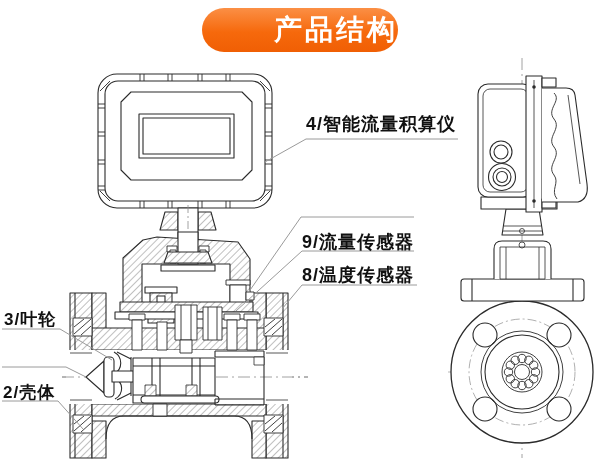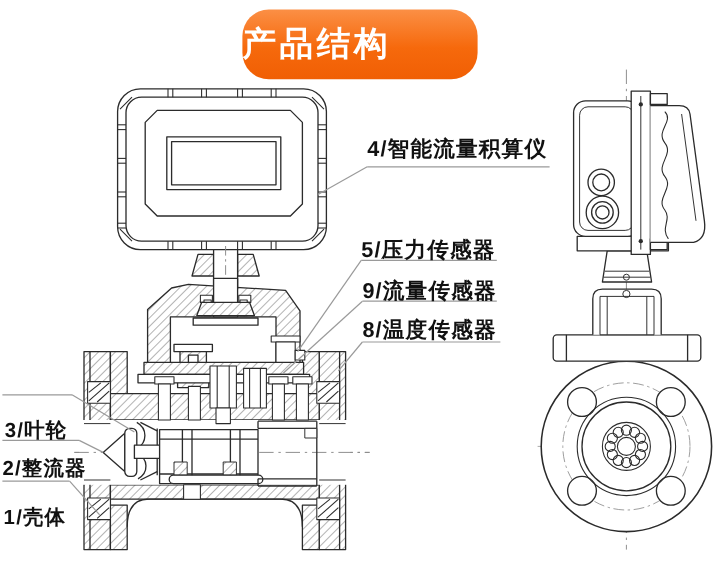--- a/index.html
+++ b/index.html
@@ -1,25 +1,25 @@
 <!DOCTYPE html>
 <html><head>
 <meta charset="utf-8">
 <style>
   html,body{margin:0;padding:0;background:#fff;}
   #stage{position:relative;width:600px;height:469px;background:#fff;overflow:hidden;
          font-family:"Liberation Sans", sans-serif;}
   #diagram{position:absolute;left:0;top:0;}
-  .banner{position:absolute;left:202px;top:8px;width:196px;height:58px;border-radius:22px;
+  .banner{position:absolute;left:202px;top:8px;width:196px;height:44px;border-radius:22px;
           background:linear-gradient(180deg,#fb8f45 0%,#f6690c 55%,#f05f04 100%);
           color:#fff;font-size:28px;font-weight:bold;letter-spacing:3px;
-          display:flex;align-items:center;justify-content:flex-start;}
+          display:flex;align-items:center;justify-content:flex-end;}
   .plabel{position:absolute;color:#111;font-weight:bold;white-space:nowrap;letter-spacing:1px;}
   .plabel.r{font-size:18px;}
-  .plabel.l{font-size:17px;margin-top:39px;}
+  .plabel.l{font-size:17px;}
   #lab4{left:306px;top:112px;}
   #lab5{left:301px;top:196px;}
   #lab6{left:302px;top:230px;}
   #lab7{left:302px;top:263px;}
   #lab3{left:4px;top:308px;}
   #lab2{left:2px;top:340px;}
   #lab1{left:3px;top:381px;}
 </style>
 </head>
 <body>
@@ -329,20 +329,18 @@
           <line x1="58" y1="401" x2="83" y2="429"></line>
         </g>
   </g>
 </svg>
 
 <div class="banner">
   <span>产品结构</span>
 </div>
 
 <div id="lab4" class="plabel r">4/智能流量积算仪</div>
-<div id="lab5" class="plabel r">5/压力传感器</div>
 <div id="lab6" class="plabel r">9/流量传感器</div>
 <div id="lab7" class="plabel r">8/温度传感器</div>
 <div id="lab3" class="plabel l">3/叶轮</div>
-<div id="lab2" class="plabel l">2/整流器</div>
-<div id="lab1" class="plabel l">1/壳体</div>
+<div id="lab1" class="plabel l">2/壳体</div>
 
 </div>
 
 </body></html>

